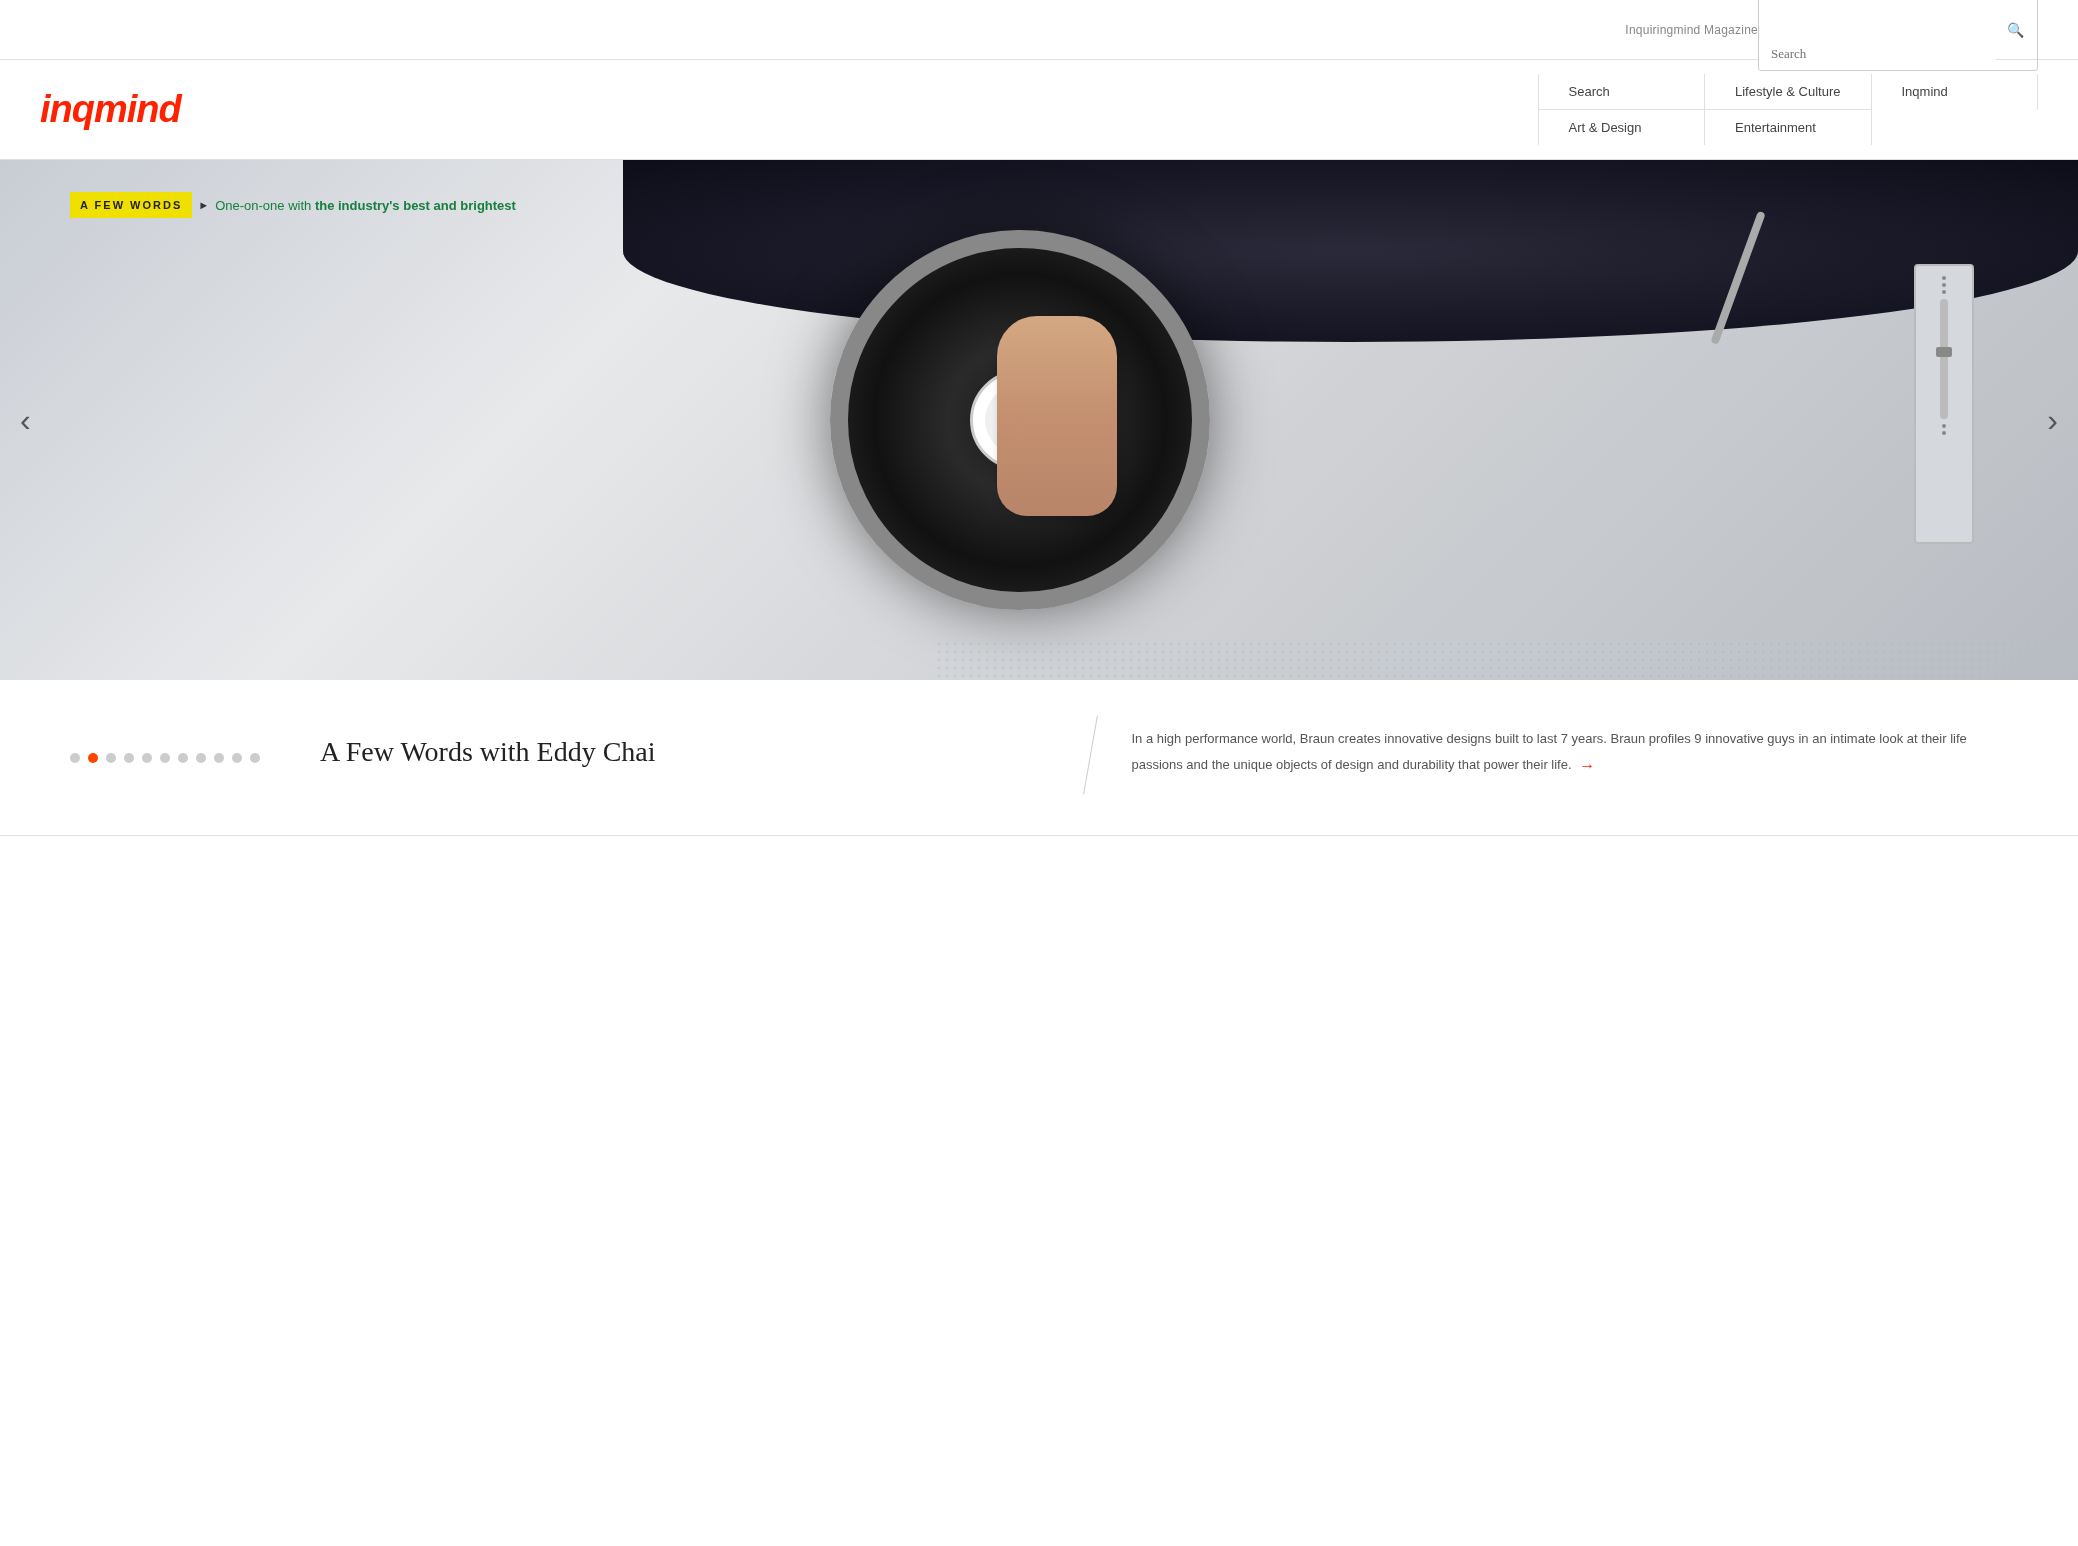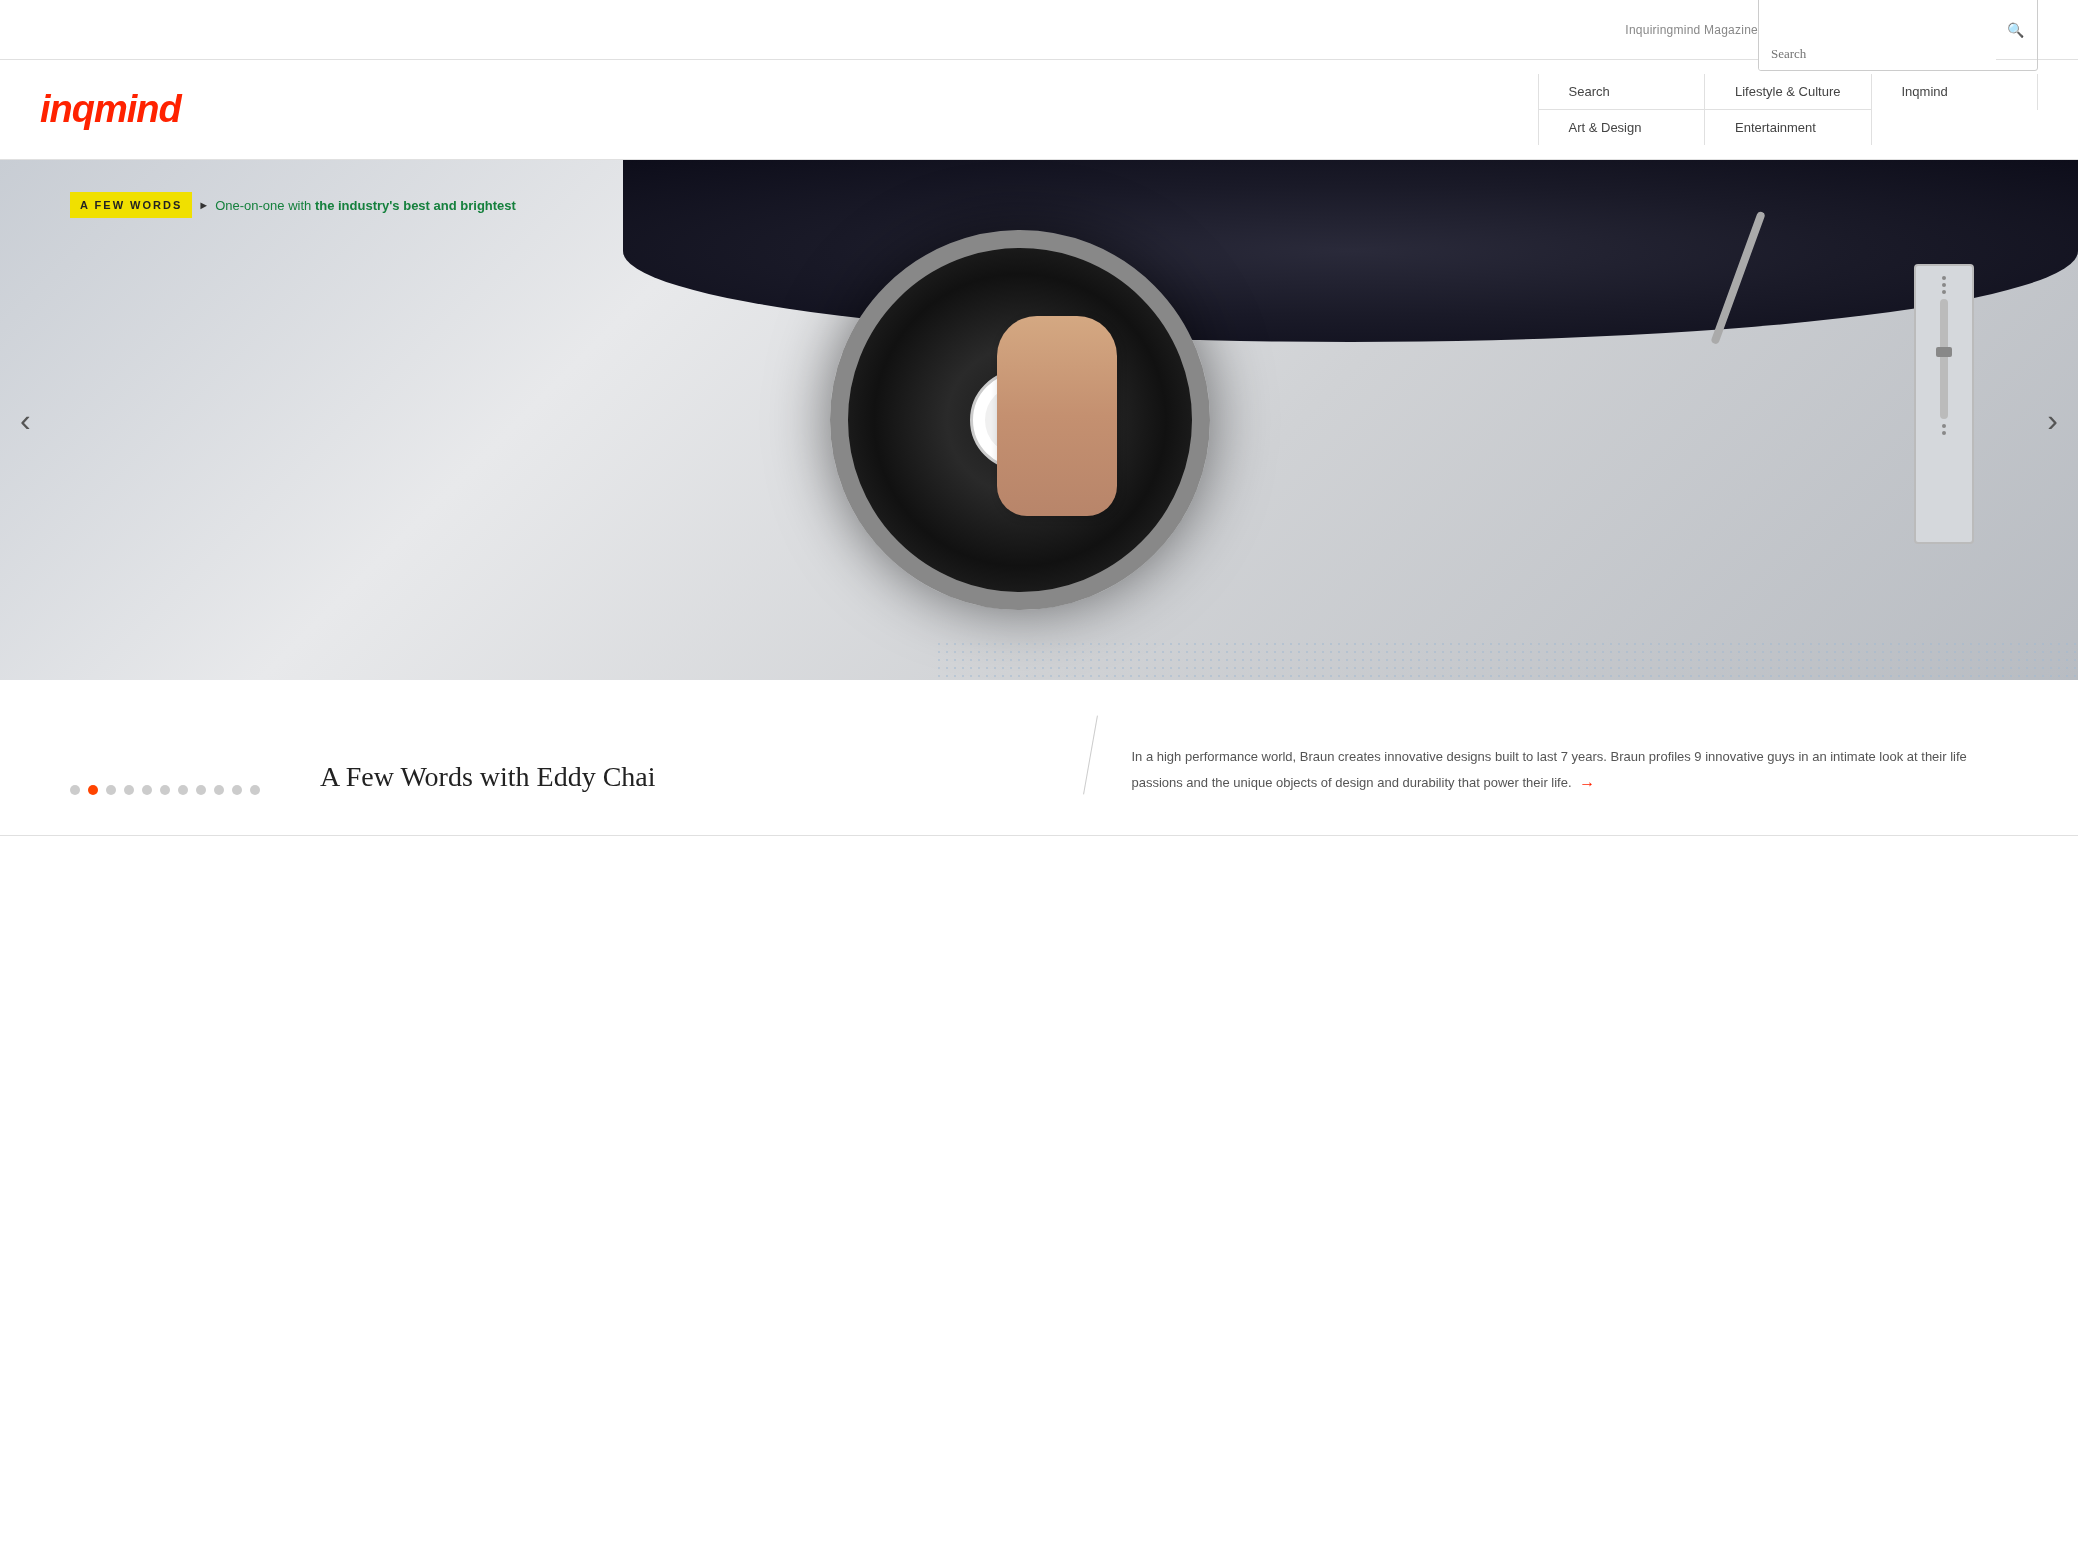--- a/index.html
+++ b/index.html
@@ -286,21 +286,21 @@
       right: 0;
       height: 40px;
       background-image: radial-gradient(circle, #a0b8d0 1px, transparent 1px);
       background-size: 8px 8px;
       opacity: 0.5;
     }
 
     
     .below-slide {
       display: flex;
-      align-items: flex-end;
+      align-items: center;
       padding: 30px 70px 40px 70px;
       gap: 40px;
       background: #fff;
       border-bottom: 1px solid #e0e0e0;
     }
     .slide-indicators {
       display: flex;
       align-items: center;
       gap: 8px;
       padding-top: 10px;

